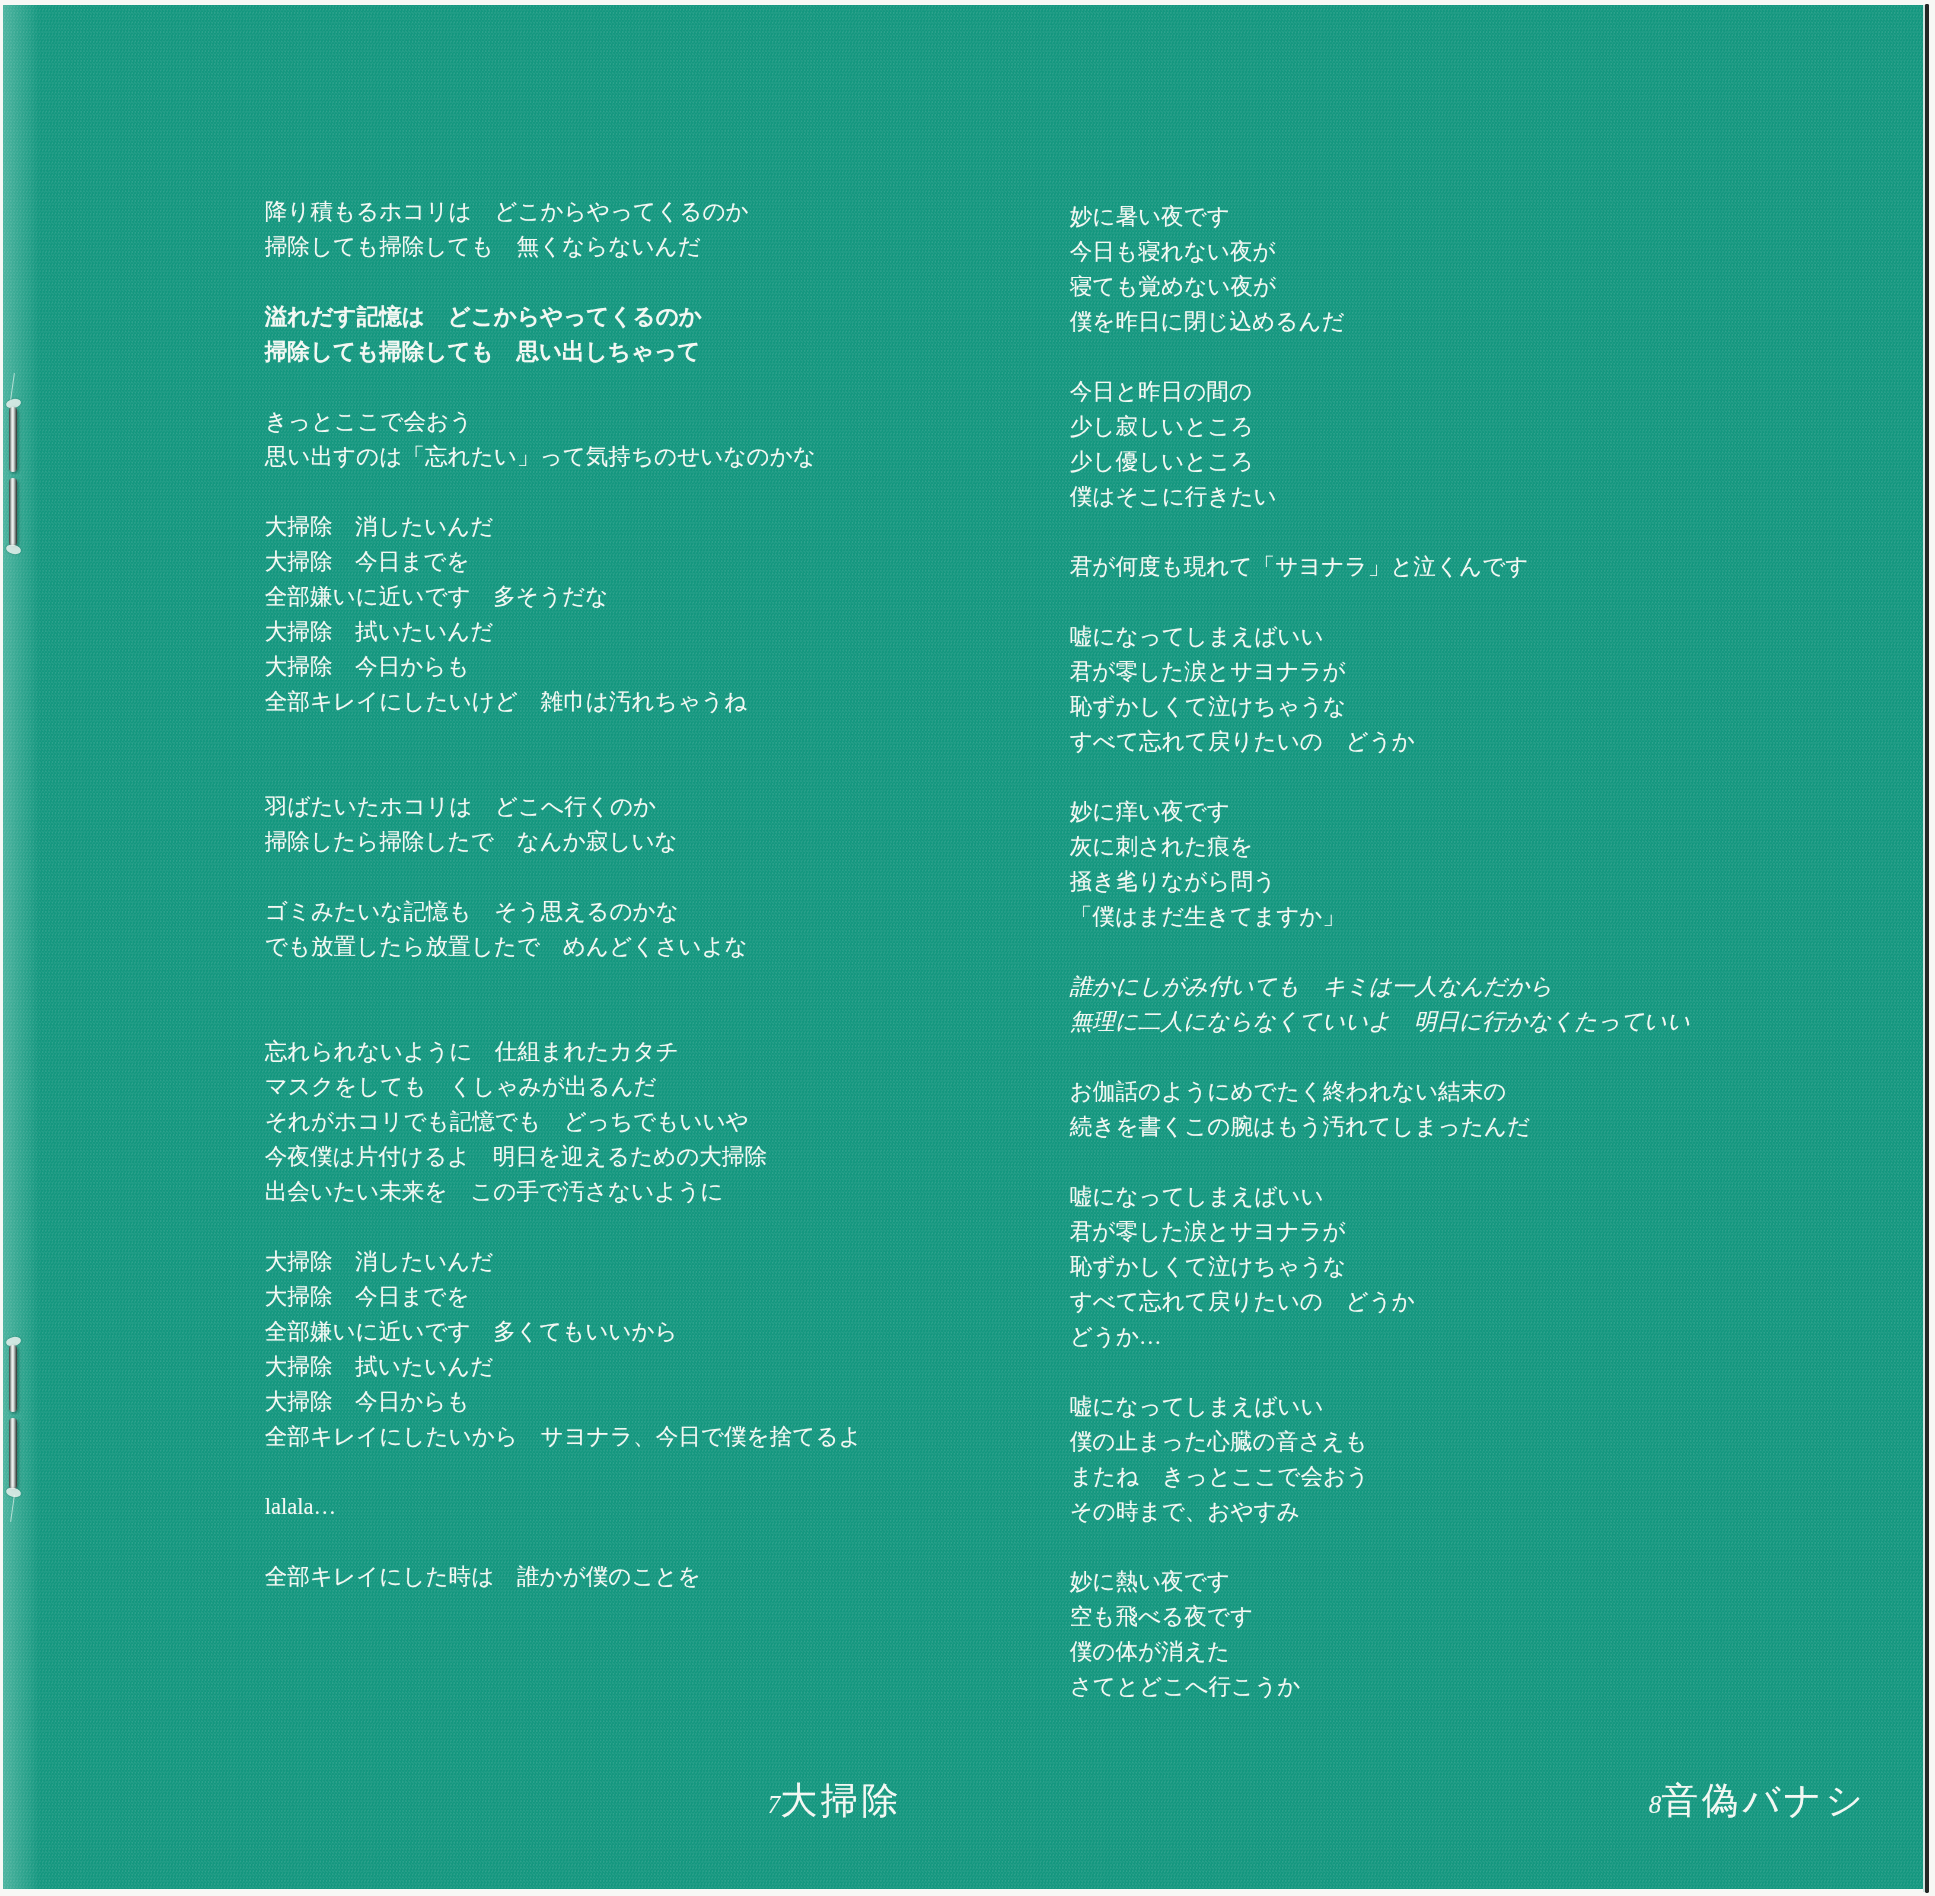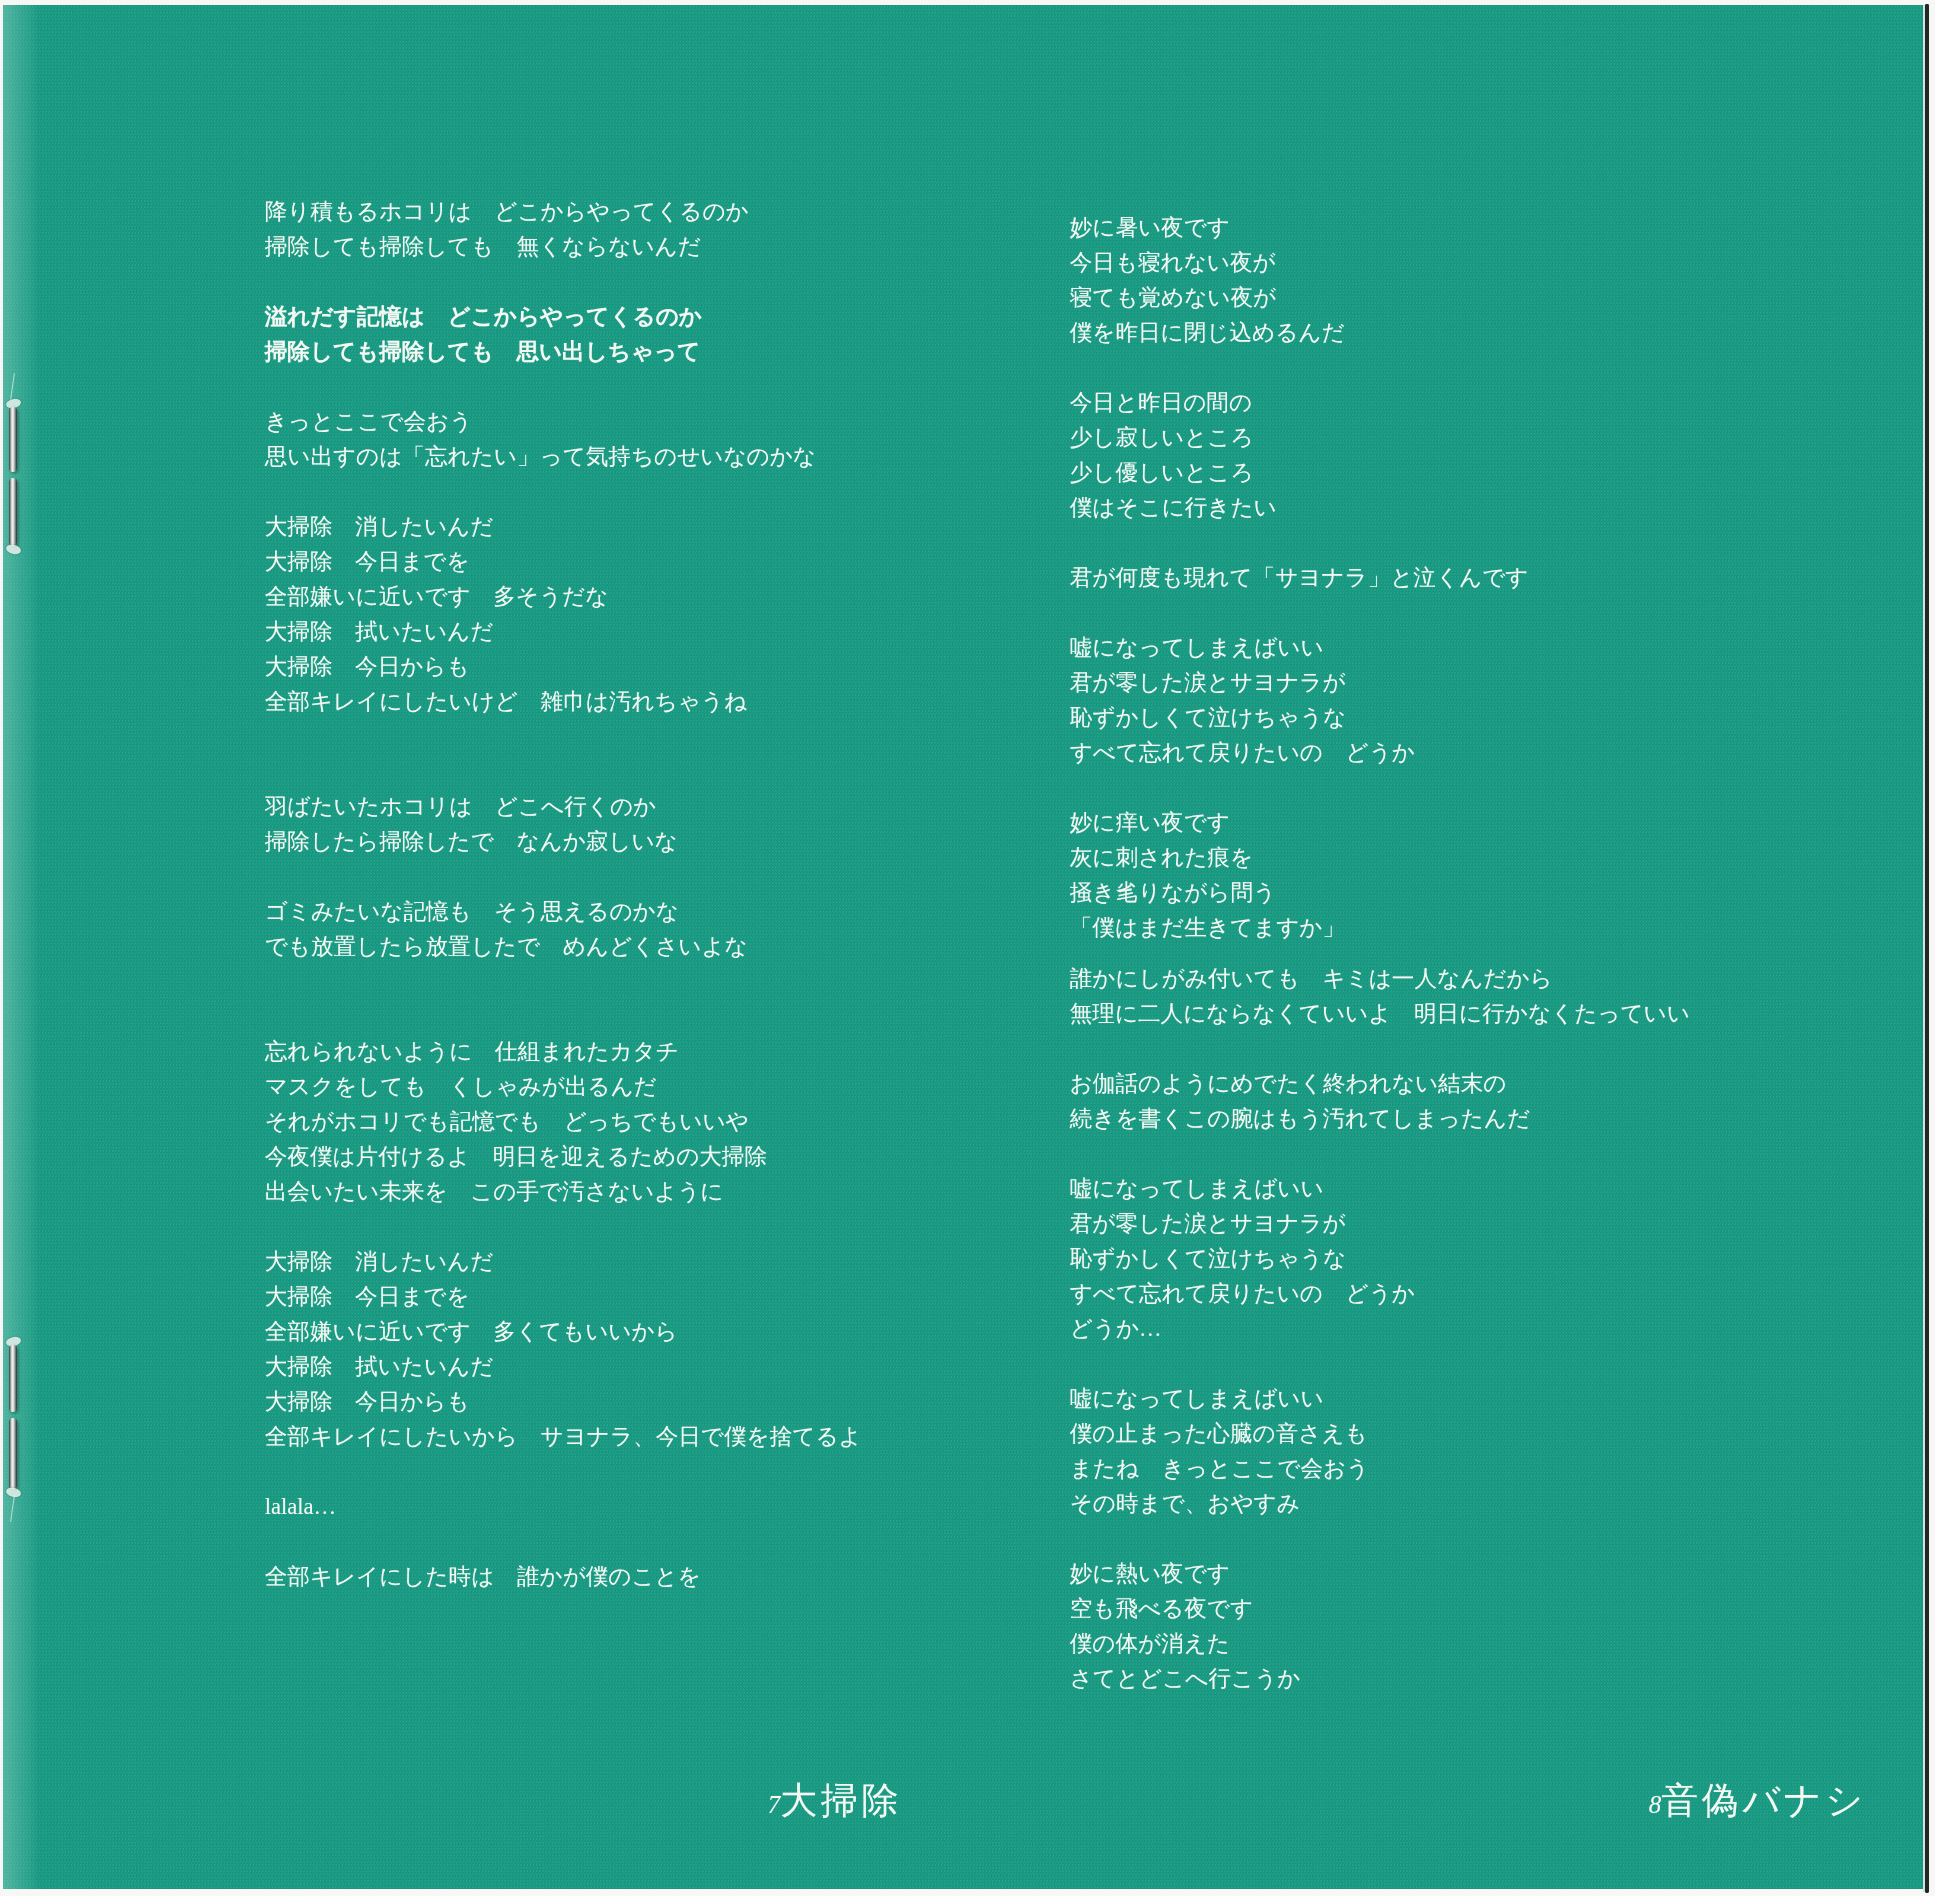--- a/index.html
+++ b/index.html
@@ -141,21 +141,21 @@
           <div class="line">全部キレイにしたいから　サヨナラ、今日で僕を捨てるよ</div>
         </div>
         <div class="stanza" style="margin-top: 35px;">
           <div class="line">lalala…</div>
         </div>
         <div class="stanza" style="margin-top: 35px;">
           <div class="line">全部キレイにした時は　誰かが僕のことを</div>
         </div>
       </div>
     <div class="col col-right" id="col-right">
-        <div class="stanza" style="margin-top: 12px;">
+        <div class="stanza" style="margin-top: 1px;">
           <div class="line">妙に暑い夜です</div>
           <div class="line">今日も寝れない夜が</div>
           <div class="line">寝ても覚めない夜が</div>
           <div class="line">僕を昨日に閉じ込めるんだ</div>
         </div>
         <div class="stanza" style="margin-top: 35px;">
           <div class="line">今日と昨日の間の</div>
           <div class="line">少し寂しいところ</div>
           <div class="line">少し優しいところ</div>
           <div class="line">僕はそこに行きたい</div>
@@ -168,21 +168,21 @@
           <div class="line">君が零した涙とサヨナラが</div>
           <div class="line">恥ずかしくて泣けちゃうな</div>
           <div class="line">すべて忘れて戻りたいの　どうか</div>
         </div>
         <div class="stanza" style="margin-top: 35px;">
           <div class="line">妙に痒い夜です</div>
           <div class="line">灰に刺された痕を</div>
           <div class="line">掻き毟りながら問う</div>
           <div class="line">「僕はまだ生きてますか」</div>
         </div>
-        <div class="stanza" style="margin-top: 16px;">
+        <div class="stanza" style="margin-top: 35px; font-style: italic;">
           <div class="line">誰かにしがみ付いても　キミは一人なんだから</div>
           <div class="line">無理に二人にならなくていいよ　明日に行かなくたっていい</div>
         </div>
         <div class="stanza" style="margin-top: 35px;">
           <div class="line">お伽話のようにめでたく終われない結末の</div>
           <div class="line">続きを書くこの腕はもう汚れてしまったんだ</div>
         </div>
         <div class="stanza" style="margin-top: 35px;">
           <div class="line">嘘になってしまえばいい</div>
           <div class="line">君が零した涙とサヨナラが</div>

